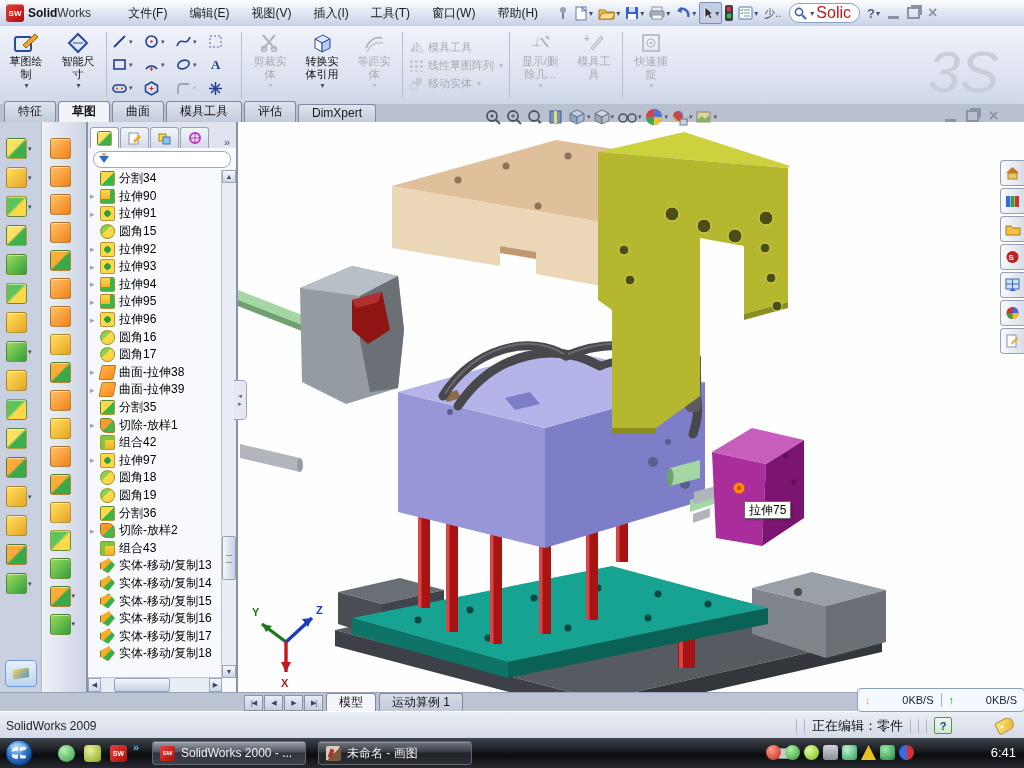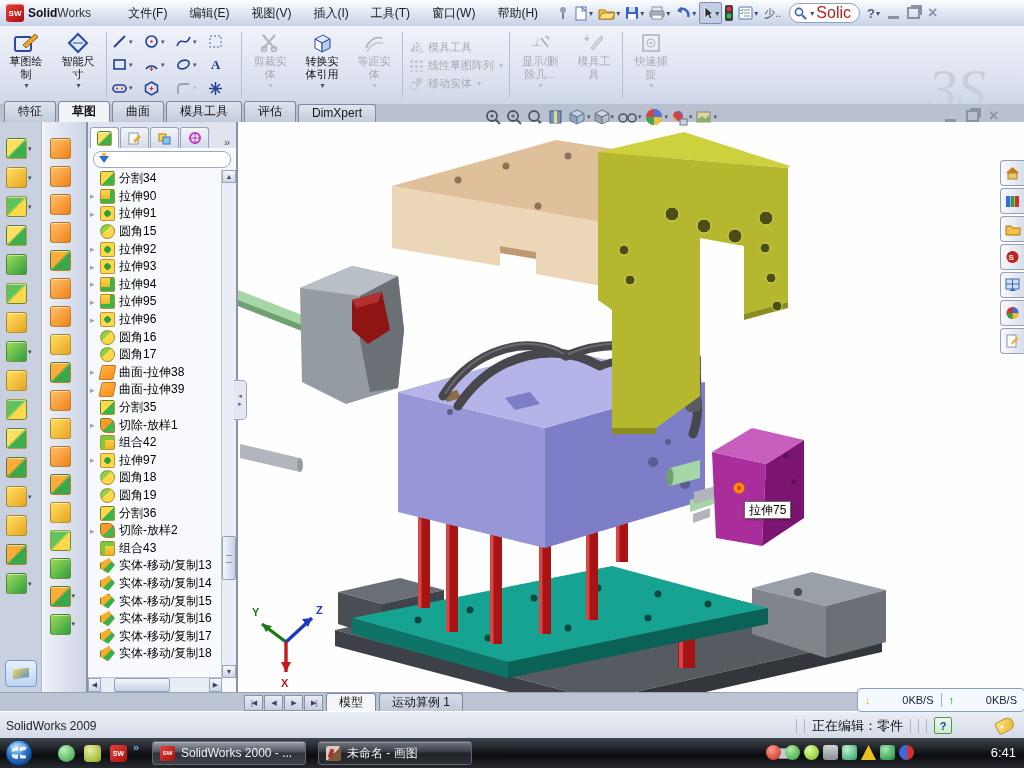--- a/index.html
+++ b/index.html
@@ -29,22 +29,22 @@
     border-radius:10px;height:18px;padding:0 8px 0 4px;margin:0 4px;gap:2px;}
   .searchbox .q{font-size:16px;color:#b91c1c;}
   .winb{display:flex;align-items:center;gap:8px;margin-left:6px;}
   .wmin{width:11px;height:3px;background:#8a93a6;margin-top:8px;}
   .wres{width:9px;height:8px;border:2px solid #8a93a6;box-shadow:3px -3px 0 -1px #8a93a6;}
   .wclo{font-size:16px;font-weight:bold;color:#8a93a6;line-height:1;}
   
   .ribbon{position:absolute;left:0;top:26px;width:1024px;height:78px;
     background:linear-gradient(180deg,#f0f3f9,#dbe1ef 70%,#cfd7e8);
     border-bottom:1px solid #a7b1c6;display:flex;align-items:stretch;}
-  .watermark{position:absolute;left:928px;top:30px;font-size:58px;font-style:italic;
-    font-family:Liberation Serif, serif;color:#c9cfda;z-index:0;}
+  .watermark{position:absolute;left:928px;top:12px;font-size:58px;font-style:italic;
+    font-family:Liberation Sans, sans-serif;color:#c9cfda;z-index:0;}
   .rb-sep{width:1px;background:#b6bfd2;margin:6px 2px;}
   .rb-big{display:flex;flex-direction:column;align-items:center;justify-content:flex-start;
     width:52px;padding-top:5px;font-size:11px;color:#111;text-align:center;line-height:1.15;}
   .rb-big .ric{height:24px;display:flex;align-items:center;}
   .rb-big .caret{margin-top:1px;}
   .rb-big.dis{color:#a7abb6;}
   .grid{display:grid;grid-template-rows:repeat(3,1fr);grid-auto-flow:column;
     padding:4px 2px;gap:0 2px;}
   .cell{display:flex;align-items:center;width:30px;}
   .cell .caret{font-size:7px;}

